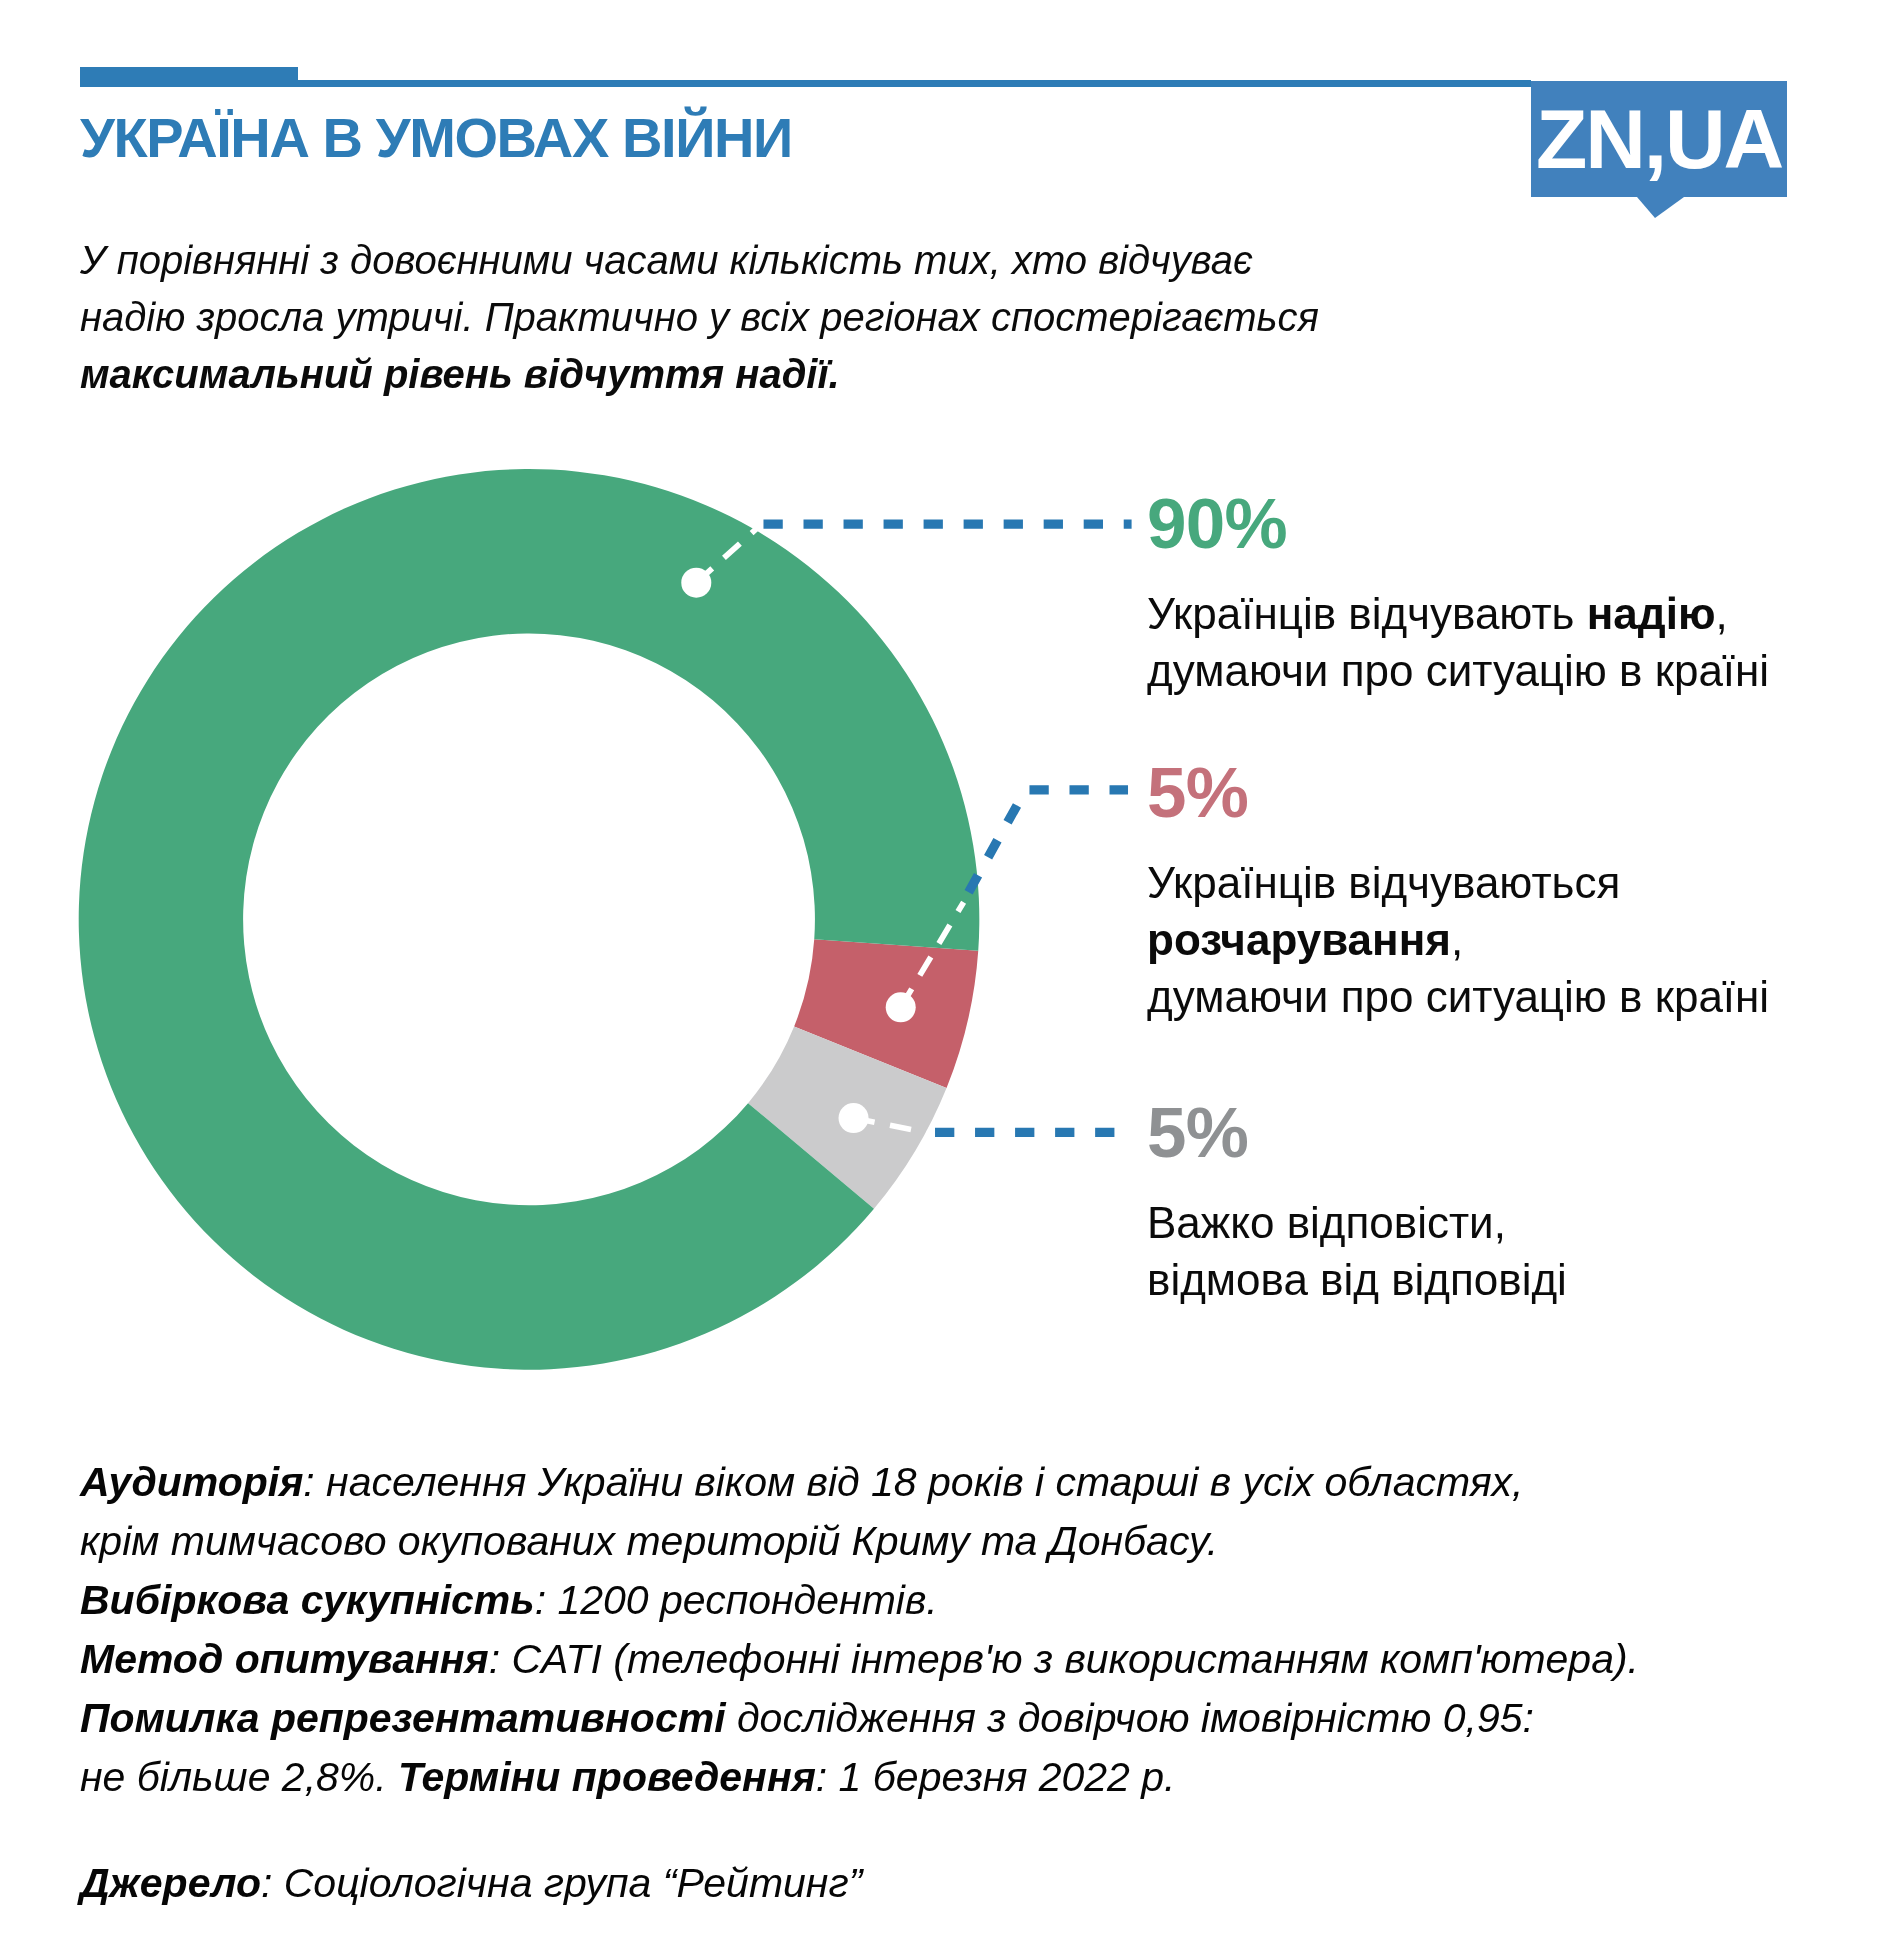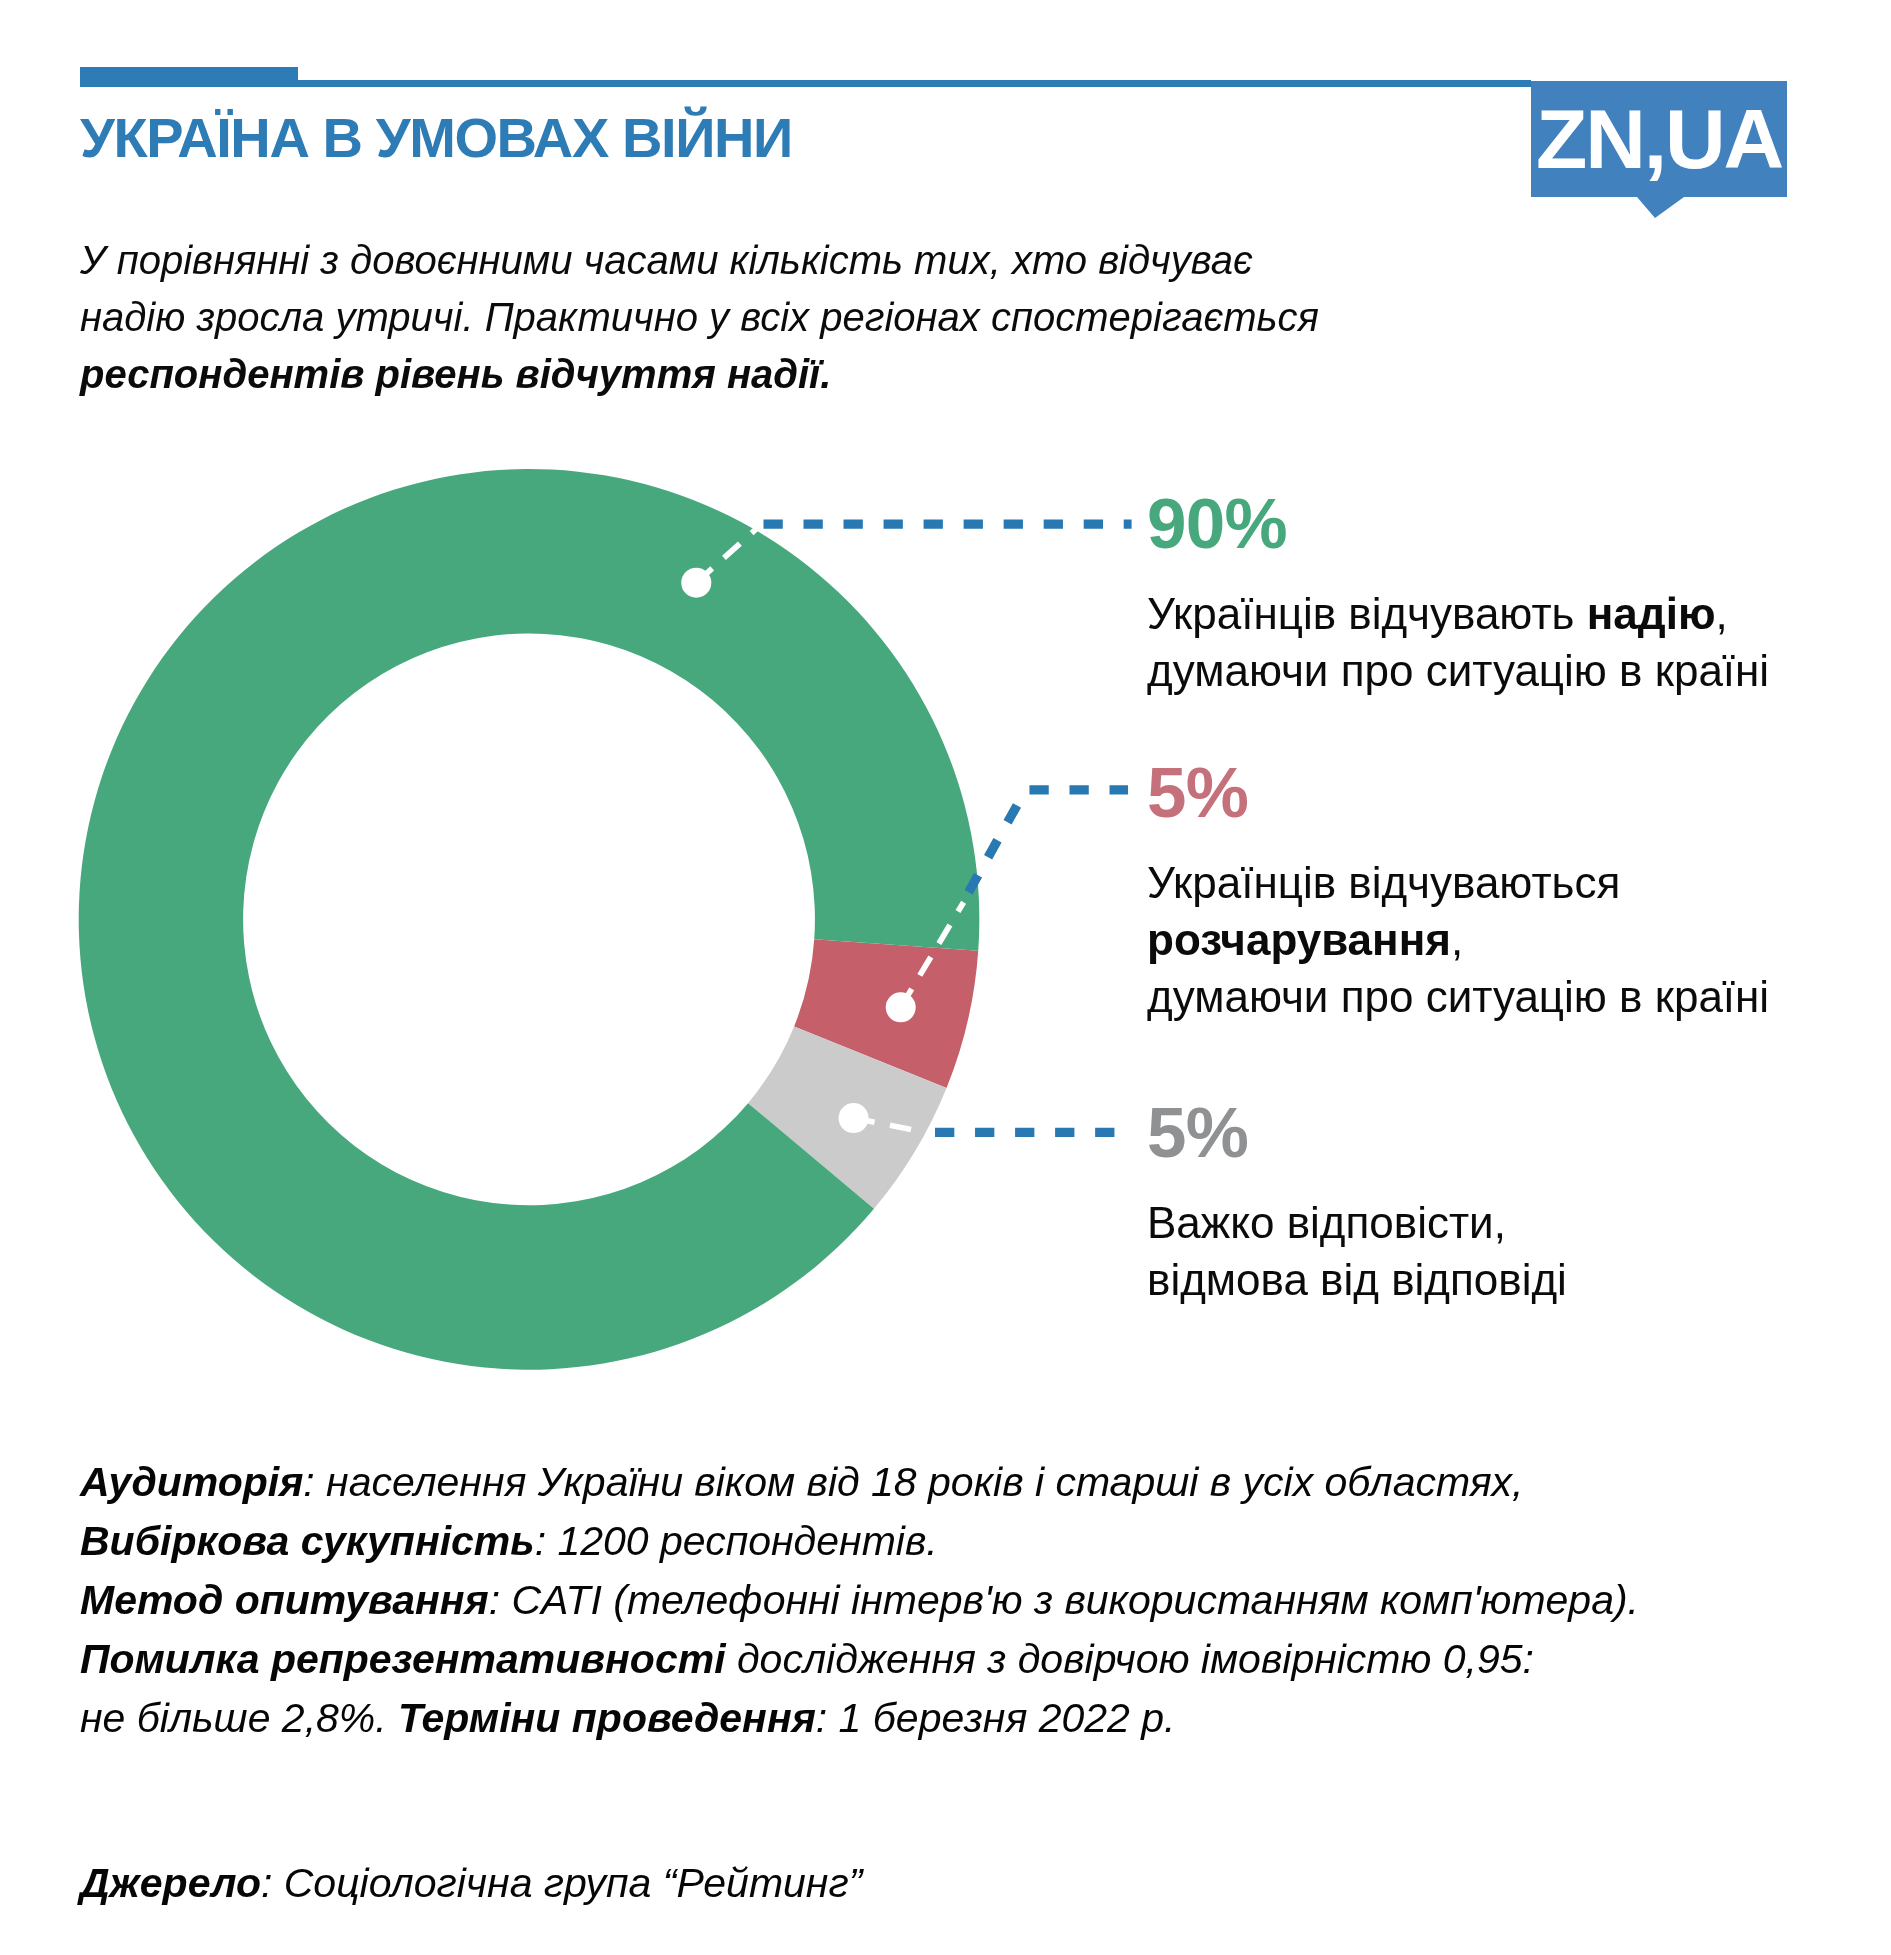--- a/index.html
+++ b/index.html
@@ -48,21 +48,21 @@
 <div class="abs logo-box">
   <span class="logo-text">ZN,UA</span>
 </div>
 <div class="abs logo-tail"></div>
 
 <div class="abs title">УКРАЇНА В УМОВАХ ВІЙНИ</div>
 
 <div class="abs intro">
     <div><span>У порівнянні з довоєнними часами кількість тих, хто відчуває</span></div>
     <div><span>надію зросла утричі. Практично у всіх регіонах спостерігається</span></div>
-    <div><b>респондентів рівень відчуття надії.</b></div>
+    <div><b>максимальний рівень відчуття надії.</b></div>
   </div>
 
 <svg class="abs chart-svg" viewBox="80 600 1520 1420">
   <g id="donut-segs">
       <path d="M 1368.4653516636893 1329.946578458799 A 630 630 0 0 1 1324.1258283770762 1522.0021538520245 L 1110.873541826715 1435.842637366365 A 400 400 0 0 0 1139.0256201039297 1313.90258949765 Z" fill="#c5606a"></path>
       <path d="M 1324.1258283770762 1522.0021538520245 A 630 630 0 0 1 1222.6079991649563 1690.95619410252 L 1046.4177772475912 1543.1150438746158 A 400 400 0 0 0 1110.873541826715 1435.842637366365 Z" fill="#cbcbcc"></path>
       <path d="M 1222.6079991649563 1690.95619410252 A 630 630 0 1 1 1368.4653516636893 1329.9465784587983 L 1139.0256201039297 1313.9025894976496 A 400 400 0 1 0 1046.4177772475912 1543.1150438746158 Z" fill="#47a87d"></path>
     </g>
 
   <g stroke="#2878b2" stroke-width="13" fill="none" stroke-dasharray="27 29">
@@ -102,20 +102,21 @@
 <div class="callout" id="callout-hard">
   <div class="pct" style="color: rgb(143, 145, 147);">5%</div>
   <div class="body">
       <div><span>Важко відповісти,</span></div>
       <div><span>відмова від відповіді</span></div>
     </div>
 </div>
 
 <div class="abs footer">
     <div><b>Аудиторія</b><span>: населення України віком від 18 років і старші в усіх областях,</span></div>
+    <div><span>крім тимчасово окупованих територій Криму та Донбасу.</span></div>
     <div><b>Вибіркова сукупність</b><span>: 1200 респондентів.</span></div>
     <div><b>Метод опитування</b><span>: CATI (телефонні інтерв'ю з використанням комп'ютера).</span></div>
     <div><b>Помилка репрезентативності</b><span> дослідження з довірчою імовірністю 0,95:</span></div>
     <div><span>не більше 2,8%. </span><b>Терміни проведення</b><span>: 1 березня 2022 р.</span></div>
   </div>
 <div class="abs source">
     <div><b>Джерело</b><span>: Соціологічна група “Рейтинг”</span></div>
   </div>
 
 

